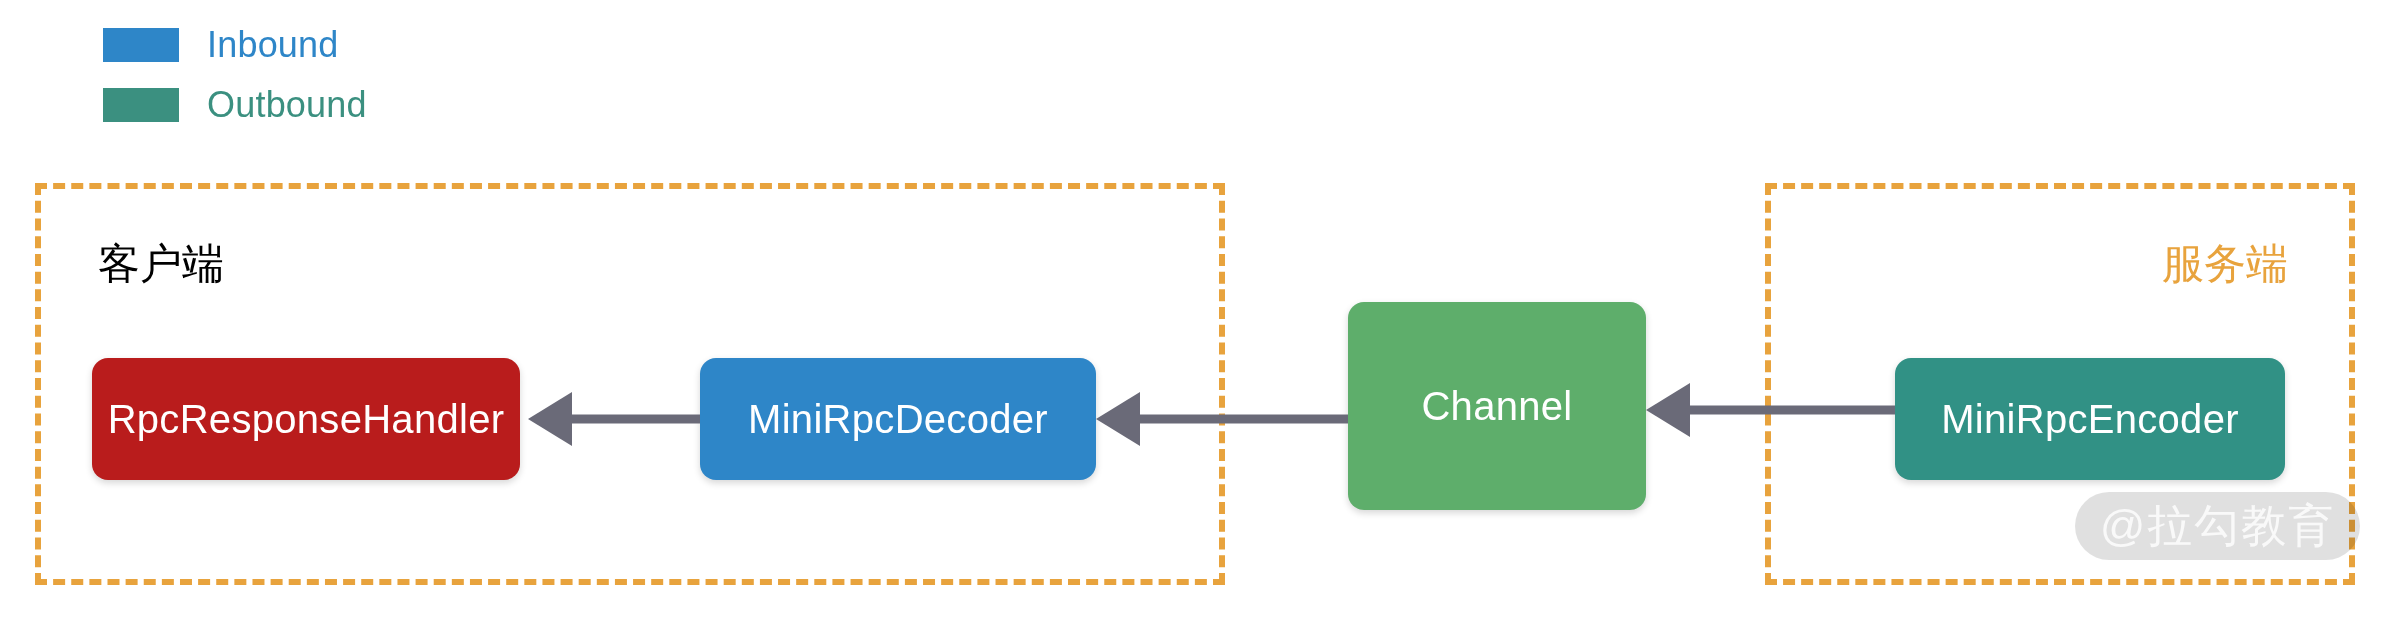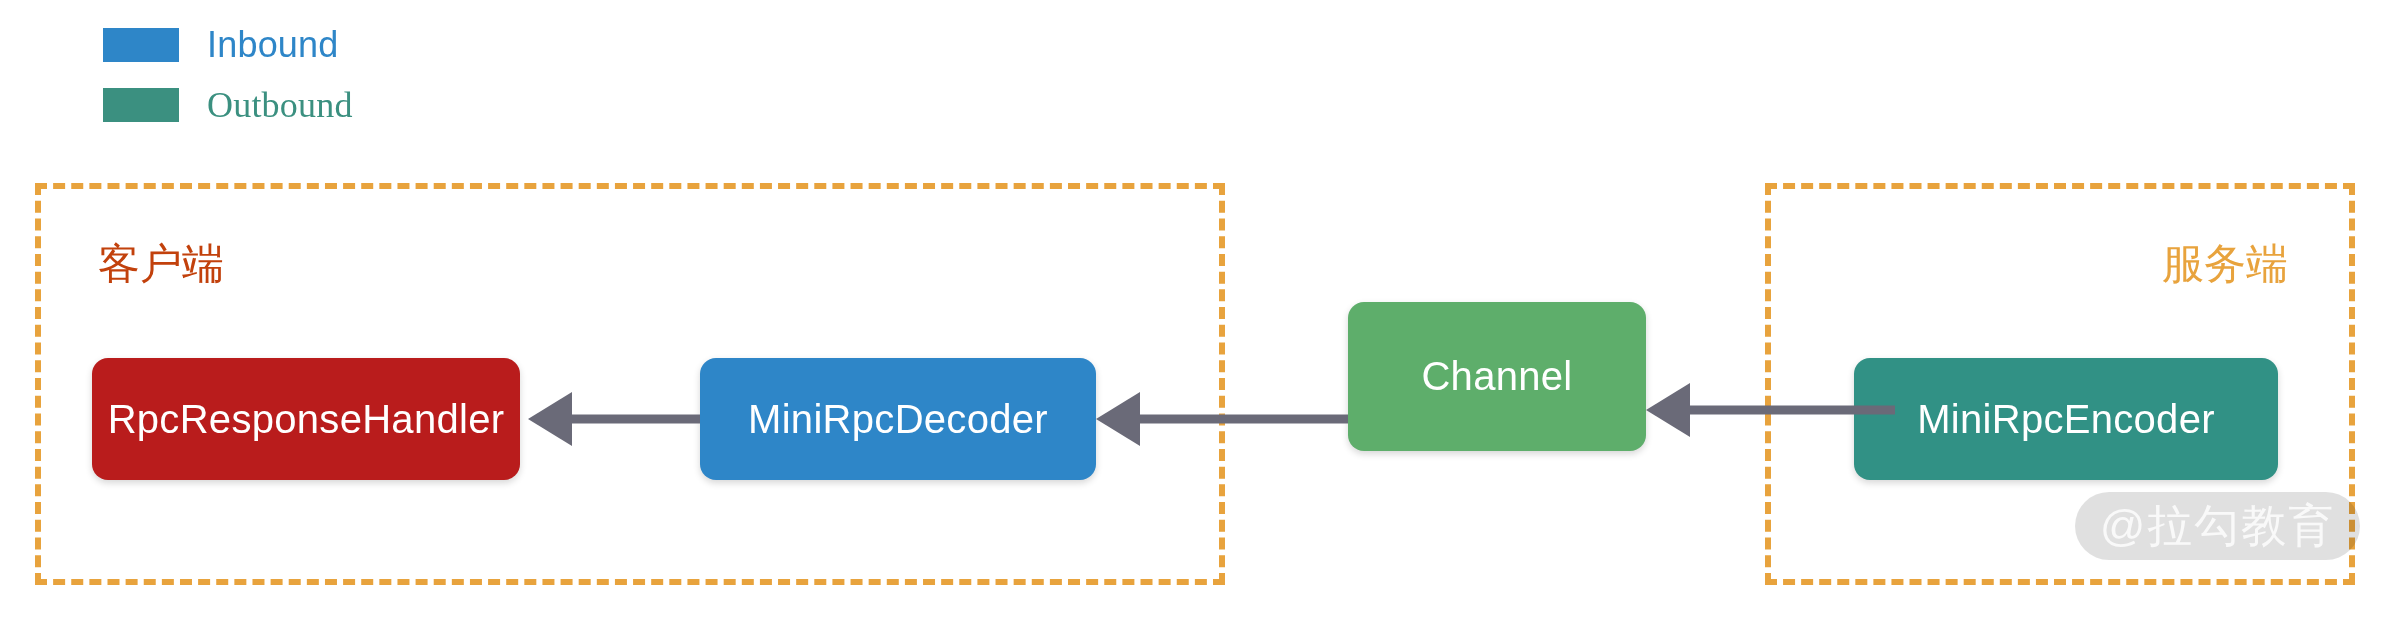--- a/index.html
+++ b/index.html
@@ -118,43 +118,43 @@
 
 <div id="canvas" style="background: rgb(255, 255, 255);">
 
   <div class="legend">
     <div class="legend-row">
       <div class="legend-swatch" id="sw0" style="background: rgb(46, 134, 200);"></div>
       <div class="legend-label" id="lb0" style="color: rgb(46, 134, 200);">Inbound</div>
     </div>
     <div class="legend-row">
       <div class="legend-swatch" id="sw1" style="background: rgb(59, 144, 128);"></div>
-      <div class="legend-label" id="lb1" style="color: rgb(59, 144, 128); font-family: Liberation Serif, serif;">Outbound</div>
+      <div class="legend-label" id="lb1" style="color: rgb(59, 144, 128);">Outbound</div>
     </div>
   </div>
 
   <div class="zone" id="zone-client" style="left: 35px; top: 183px; width: 1190px; height: 402px; border-color: rgb(232, 163, 61);"></div>
-  <div class="zone-label" style="left: 98px; top: 243px; color: #c2410c;">客户端</div>
+  <div class="zone-label" style="left: 98px; top: 243px; color: #000000;">客户端</div>
 
   <div class="zone" id="zone-server" style="left: 1765px; top: 183px; width: 590px; height: 402px; border-color: rgb(232, 163, 61);"></div>
   <div class="zone-label" style="left: 2162px; top: 243px; color: rgb(232, 163, 61); text-align: right;">服务端</div>
 
   <div class="node" id="node0" style="left: 92px; top: 358px; width: 428px; height: 122px; background: #b91c1c;">
     <span>RpcResponseHandler</span>
   </div>
 
   <div class="node" id="node1" style="left: 700px; top: 358px; width: 396px; height: 122px; background: rgb(46, 134, 200); justify-content: center;">
     <span>MiniRpcDecoder</span>
   </div>
 
-  <div class="node" id="node2" style="left: 1348px; top: 302px; width: 298px; height: 149px; background: rgb(94, 174, 107);">
+  <div class="node" id="node2" style="left: 1348px; top: 302px; width: 298px; height: 208px; background: rgb(94, 174, 107);">
     <span>Channel</span>
   </div>
 
-  <div class="node" id="node3" style="left: 1854px; top: 358px; width: 424px; height: 122px; background: rgb(49, 145, 133);">
+  <div class="node" id="node3" style="left: 1895px; top: 358px; width: 390px; height: 122px; background: rgb(49, 145, 133);">
     <span>MiniRpcEncoder</span>
   </div>
 
   <div class="arrow" style="left:528px; top:419px; width:172px;">
     <div class="arrow-shaft" style="width: 130px; background: rgb(106, 106, 120);"></div>
     <div class="arrow-head" style="border-right-color: rgb(106, 106, 120);"></div>
   </div>
 
   <div class="arrow" style="left:1096px; top:419px; width:252px;">
     <div class="arrow-shaft" style="width: 210px; background: rgb(106, 106, 120);"></div>

